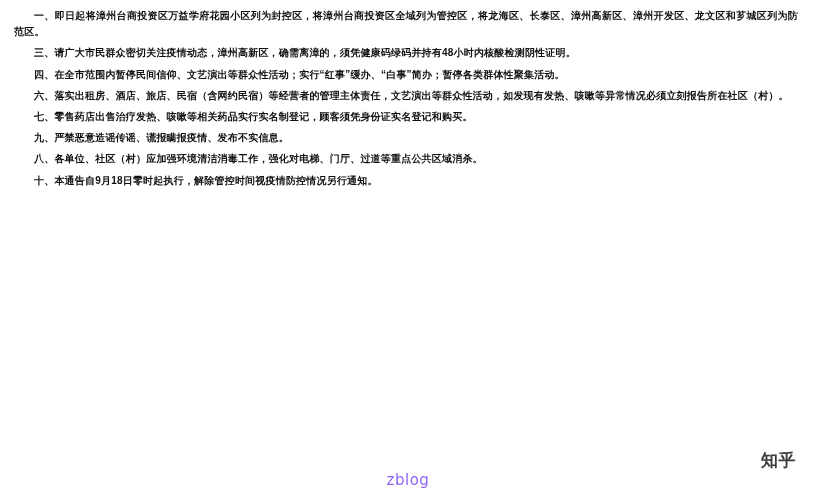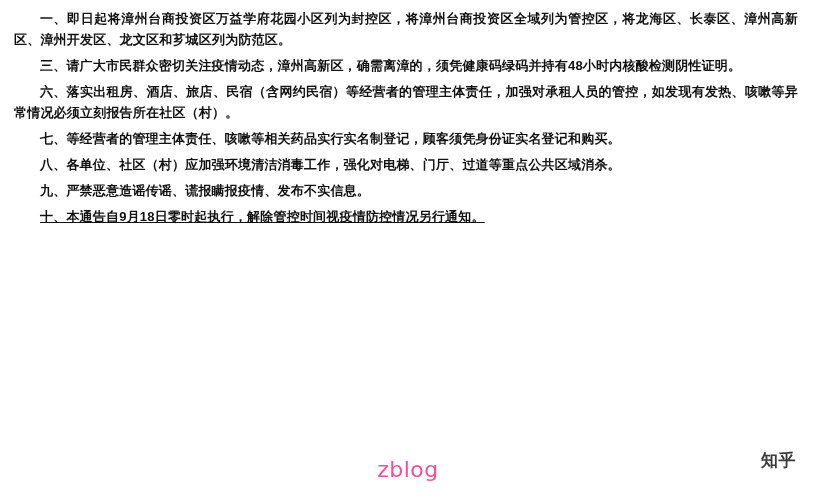--- a/index.html
+++ b/index.html
@@ -16,33 +16,32 @@
     position: relative;
   }
   .doc {
     position: relative;
     width: 816px;
     height: 500px;
     box-sizing: border-box;
     padding: 8px 18px 0 14px;
   }
   .para {
-    font-size: 13px;
+    font-size: 10px;
     line-height: 1.62;
     text-align: justify;
     text-justify: inter-ideograph;
     margin: 0 0 5px 0;
     text-indent: 2em;
     letter-spacing: 0.2px;
     color: #111111;
     font-weight: 600;
   }
   .para.last {
     margin-bottom: 12px;
-    text-decoration: underline;
   }
   .watermark-brand {
     position: absolute;
     right: 16px;
     bottom: 28px;
     font-size: 17px;
     font-weight: 700;
     color: #3b3b3b;
     letter-spacing: 0.5px;
     display: flex;
@@ -53,23 +52,23 @@
   .zhihu-logo {
     font-size: 17px;
     font-weight: 700;
     color: #3b3b3b;
     margin-right: 4px;
   }
   .watermark-center {
     position: absolute;
     left: 50%;
     transform: translateX(-50%);
-    bottom: 18px;
-    font-size: 22px;
-    color: #ec4899;
+    bottom: 11px;
+    font-size: 15px;
+    color: #8b5cf6;
     font-family: "DejaVu Sans", sans-serif;
     letter-spacing: 0.5px;
     opacity: 0.95;
   }
   .fade-bottom {
     position: absolute;
     left: 0;
     right: 0;
     bottom: 0;
     height: 10px;
@@ -77,24 +76,25 @@
     pointer-events: none;
   }
 </style>
 </head>
 <body>
 
 <div class="doc">
 
   <p class="para">一、即日起将漳州台商投资区万益学府花园小区列为封控区，将漳州台商投资区全域列为管控区，将龙海区、长泰区、漳州高新区、漳州开发区、龙文区和芗城区列为防范区。</p>
   <p class="para">三、请广大市民群众密切关注疫情动态，漳州高新区，确需离漳的，须凭健康码绿码并持有48小时内核酸检测阴性证明。</p>
-  <p class="para">六、落实出租房、酒店、旅店、民宿（含网约民宿）等经营者的管理主体责任，加强对承租人员的管控，如发现有发热、咳嗽等异常情况必须立刻报告所在社区（村）。</p>
-  <p class="para">七、等经营者的管理主体责任、咳嗽等相关药品实行实名制登记，顾客须凭身份证实名登记和购买。</p>
+  <p class="para">四、在全市范围内暂停民间信仰、文艺演出等群众性活动；实行“红事”缓办、“白事”简办；暂停各类群体性聚集活动。</p>
+  <p class="para">六、落实出租房、酒店、旅店、民宿（含网约民宿）等经营者的管理主体责任，文艺演出等群众性活动，如发现有发热、咳嗽等异常情况必须立刻报告所在社区（村）。</p>
+  <p class="para">七、零售药店出售治疗发热、咳嗽等相关药品实行实名制登记，顾客须凭身份证实名登记和购买。</p>
+  <p class="para">九、严禁恶意造谣传谣、谎报瞒报疫情、发布不实信息。</p>
   <p class="para">八、各单位、社区（村）应加强环境清洁消毒工作，强化对电梯、门厅、过道等重点公共区域消杀。</p>
-  <p class="para">九、严禁恶意造谣传谣、谎报瞒报疫情、发布不实信息。</p>
   <p class="para last">十、本通告自9月18日零时起执行，解除管控时间视疫情防控情况另行通知。</p>
 
   <div class="watermark-brand">
     <span class="zhihu-logo">知乎</span>
   </div>
 
   <div class="watermark-center">zblog</div>
 
   <div class="fade-bottom"></div>
 </div>

